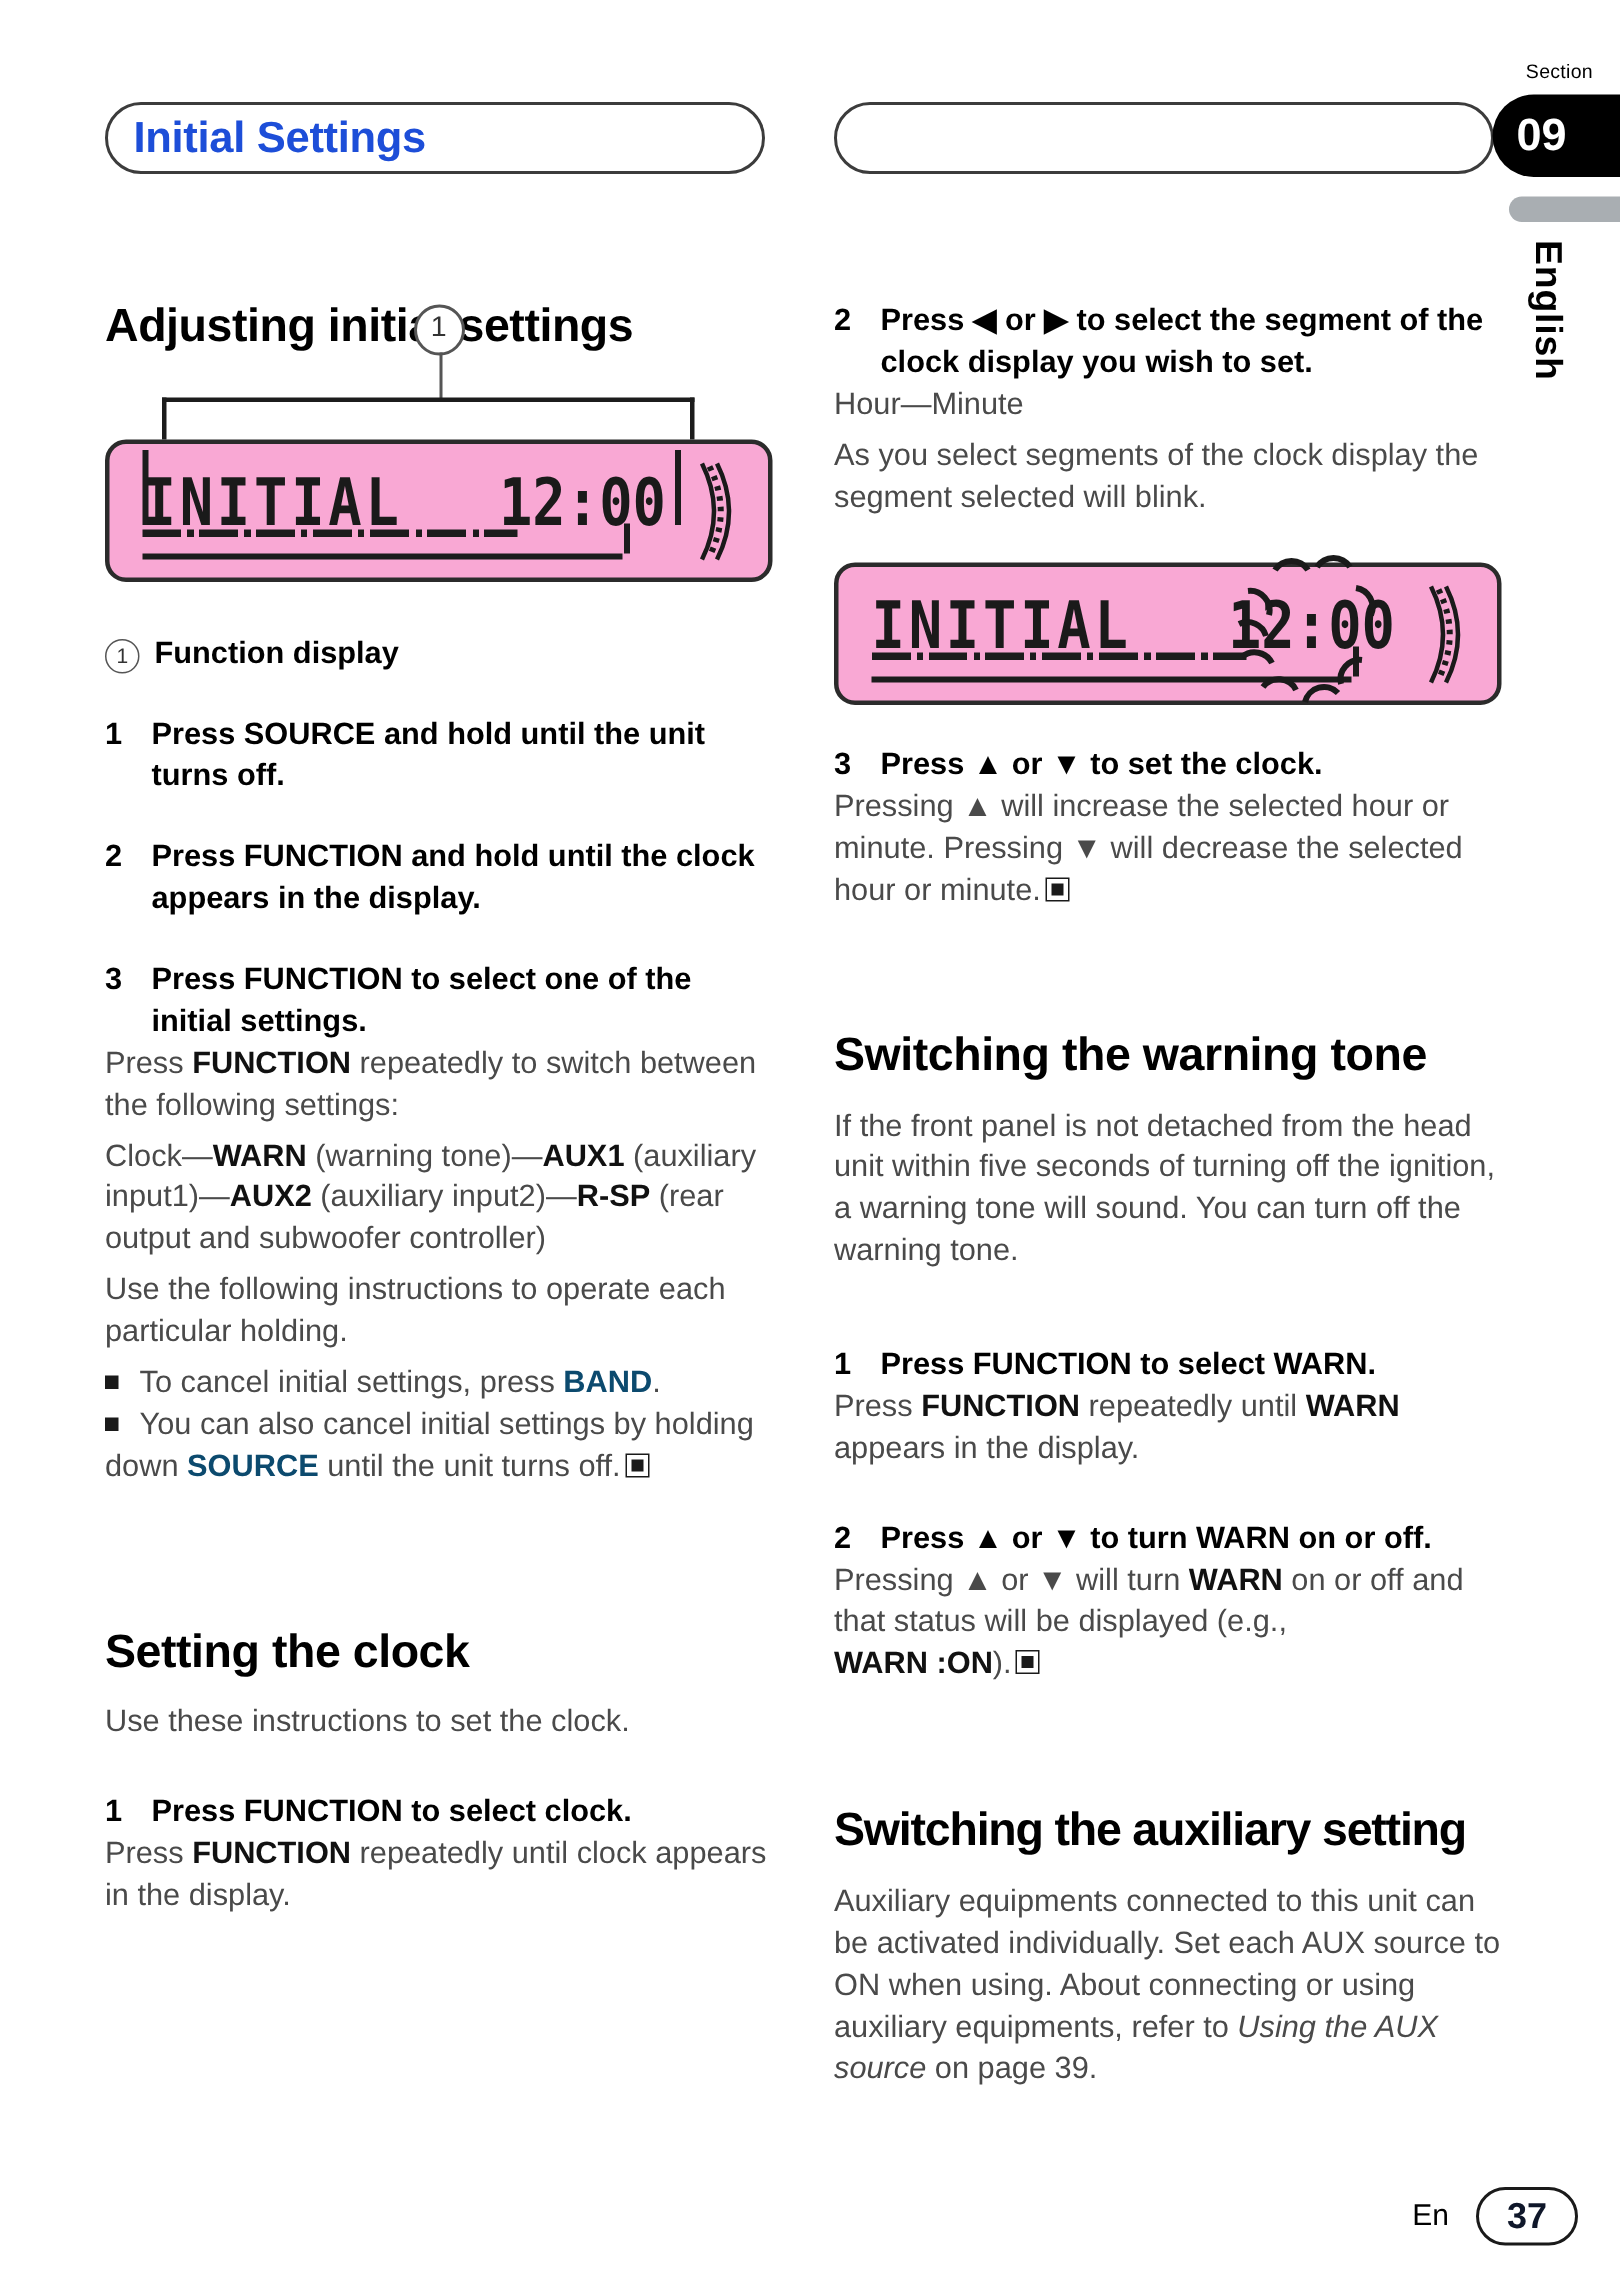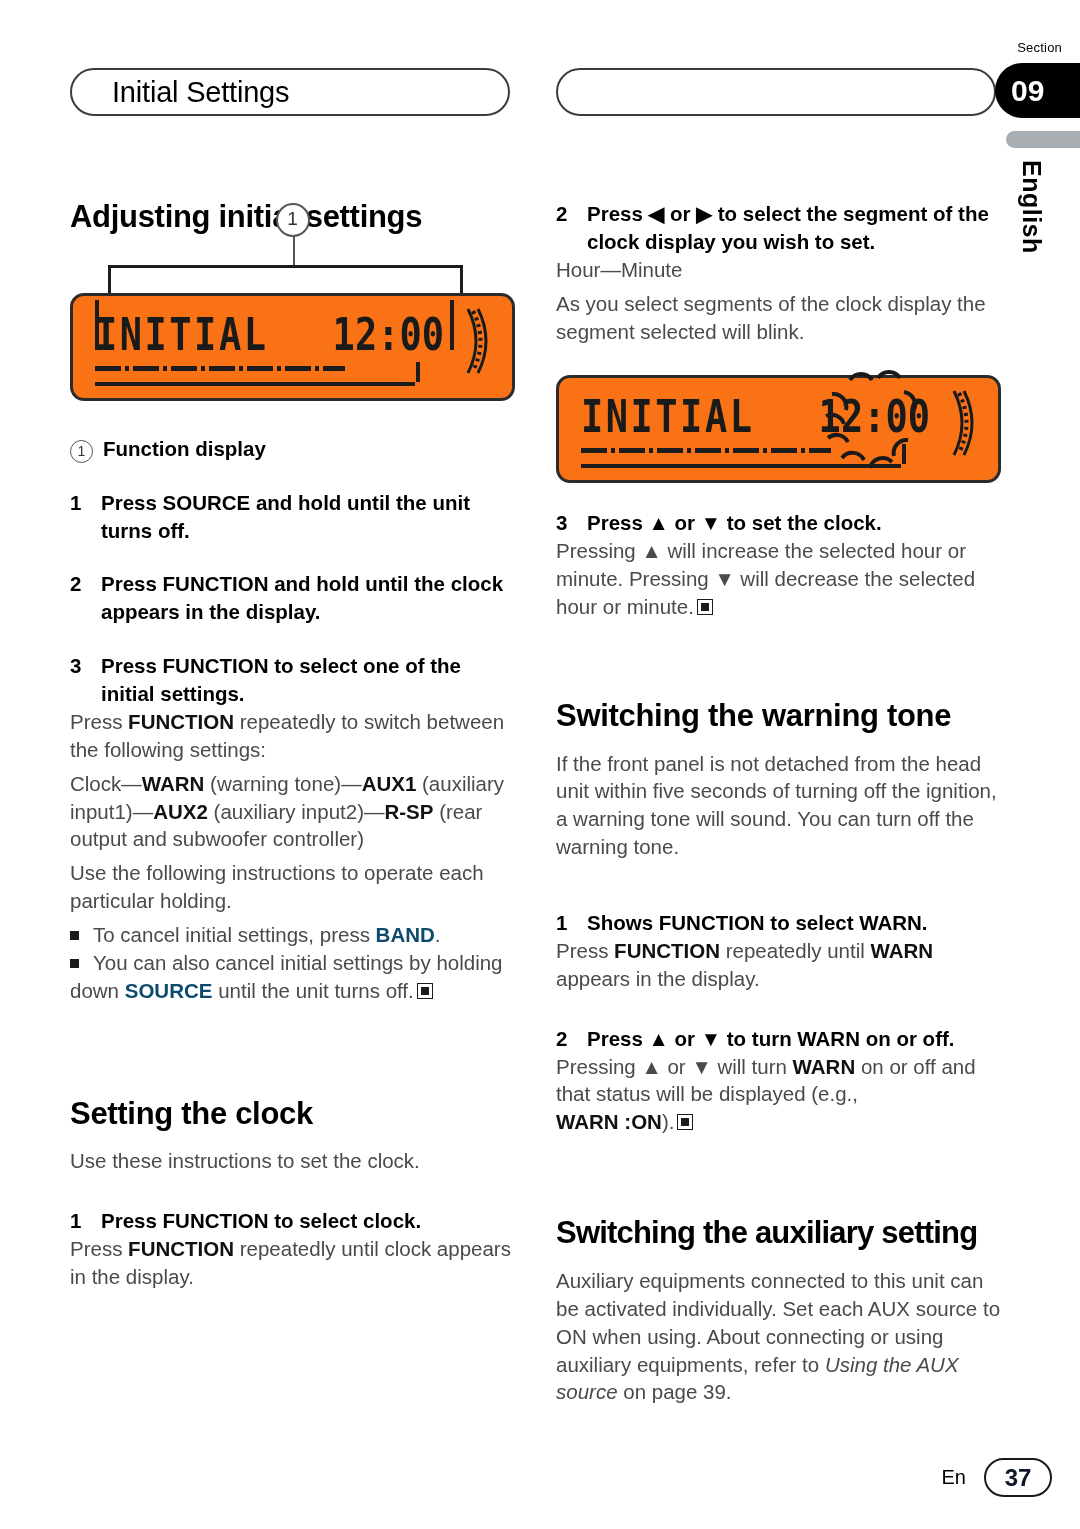--- a/index.html
+++ b/index.html
@@ -23,23 +23,23 @@
     box-sizing: border-box;
     background: #fff;
     display: flex;
     align-items: center;
   }
   #pill-left  { left: 70px;  top: 68px; width: 440px; height: 48px; }
   #pill-right { left: 556px; top: 68px; width: 440px; height: 48px; }
 
   .hdr-title {
     font-size: 29px;
-    font-weight: normal;
-    color: #000000;
-    padding-left: 40px;
+    font-weight: bold;
+    color: #1d4ed8;
+    padding-left: 17px;
     letter-spacing: -0.2px;
   }
 
   #section-label {
     position: absolute;
     right: 18px;
     top: 40px;
     font-size: 13px;
     font-weight: normal;
     color: #000;
@@ -176,22 +176,22 @@
     position: absolute;
     left: 3px; top: 3px;
     width: 8px; height: 8px;
     background: #1a1a1a;
   }
 
   
   .fig { position: relative; margin: 10px 0 18px 0; }
   .lcd {
     position: relative;
-    height: 108px;
-    background: #f97316;
+    height: 95px;
+    background: #f9a8d4;
     border: 3px solid #2b2b2b;
     border-radius: 14px;
     box-sizing: border-box;
   }
   .lcd-txt {
     position: absolute;
     left: 22px; top: 14px;
     font-family: "DejaVu Sans Mono", monospace;
     font-size: 37px;
     font-weight: bold;
@@ -437,21 +437,21 @@
 
   <div style="height:72px;"></div>
 
   <h2 class="sec">Switching the warning tone</h2>
   <p class="body">If the front panel is not detached from the head unit within five seconds of turning off the ignition, a warning tone will sound. You can turn off the warning tone.</p>
 
   <div style="height:42px;"></div>
 
   <div class="step">
     <span class="num">1</span>
-    <span class="txt">Shows FUNCTION to select WARN.</span>
+    <span class="txt">Press FUNCTION to select WARN.</span>
   </div>
   <p class="body"><span>Press </span><b>FUNCTION</b><span> repeatedly until </span><b>WARN</b><span> appears in the display.</span></p>
 
   <div class="gap-lg"></div>
 
   <div class="step">
     <span class="num">2</span>
     <span class="txt"><span>Press </span><span>▲</span><span> or </span><span>▼</span><span> to turn WARN on or off.</span></span>
   </div>
 

